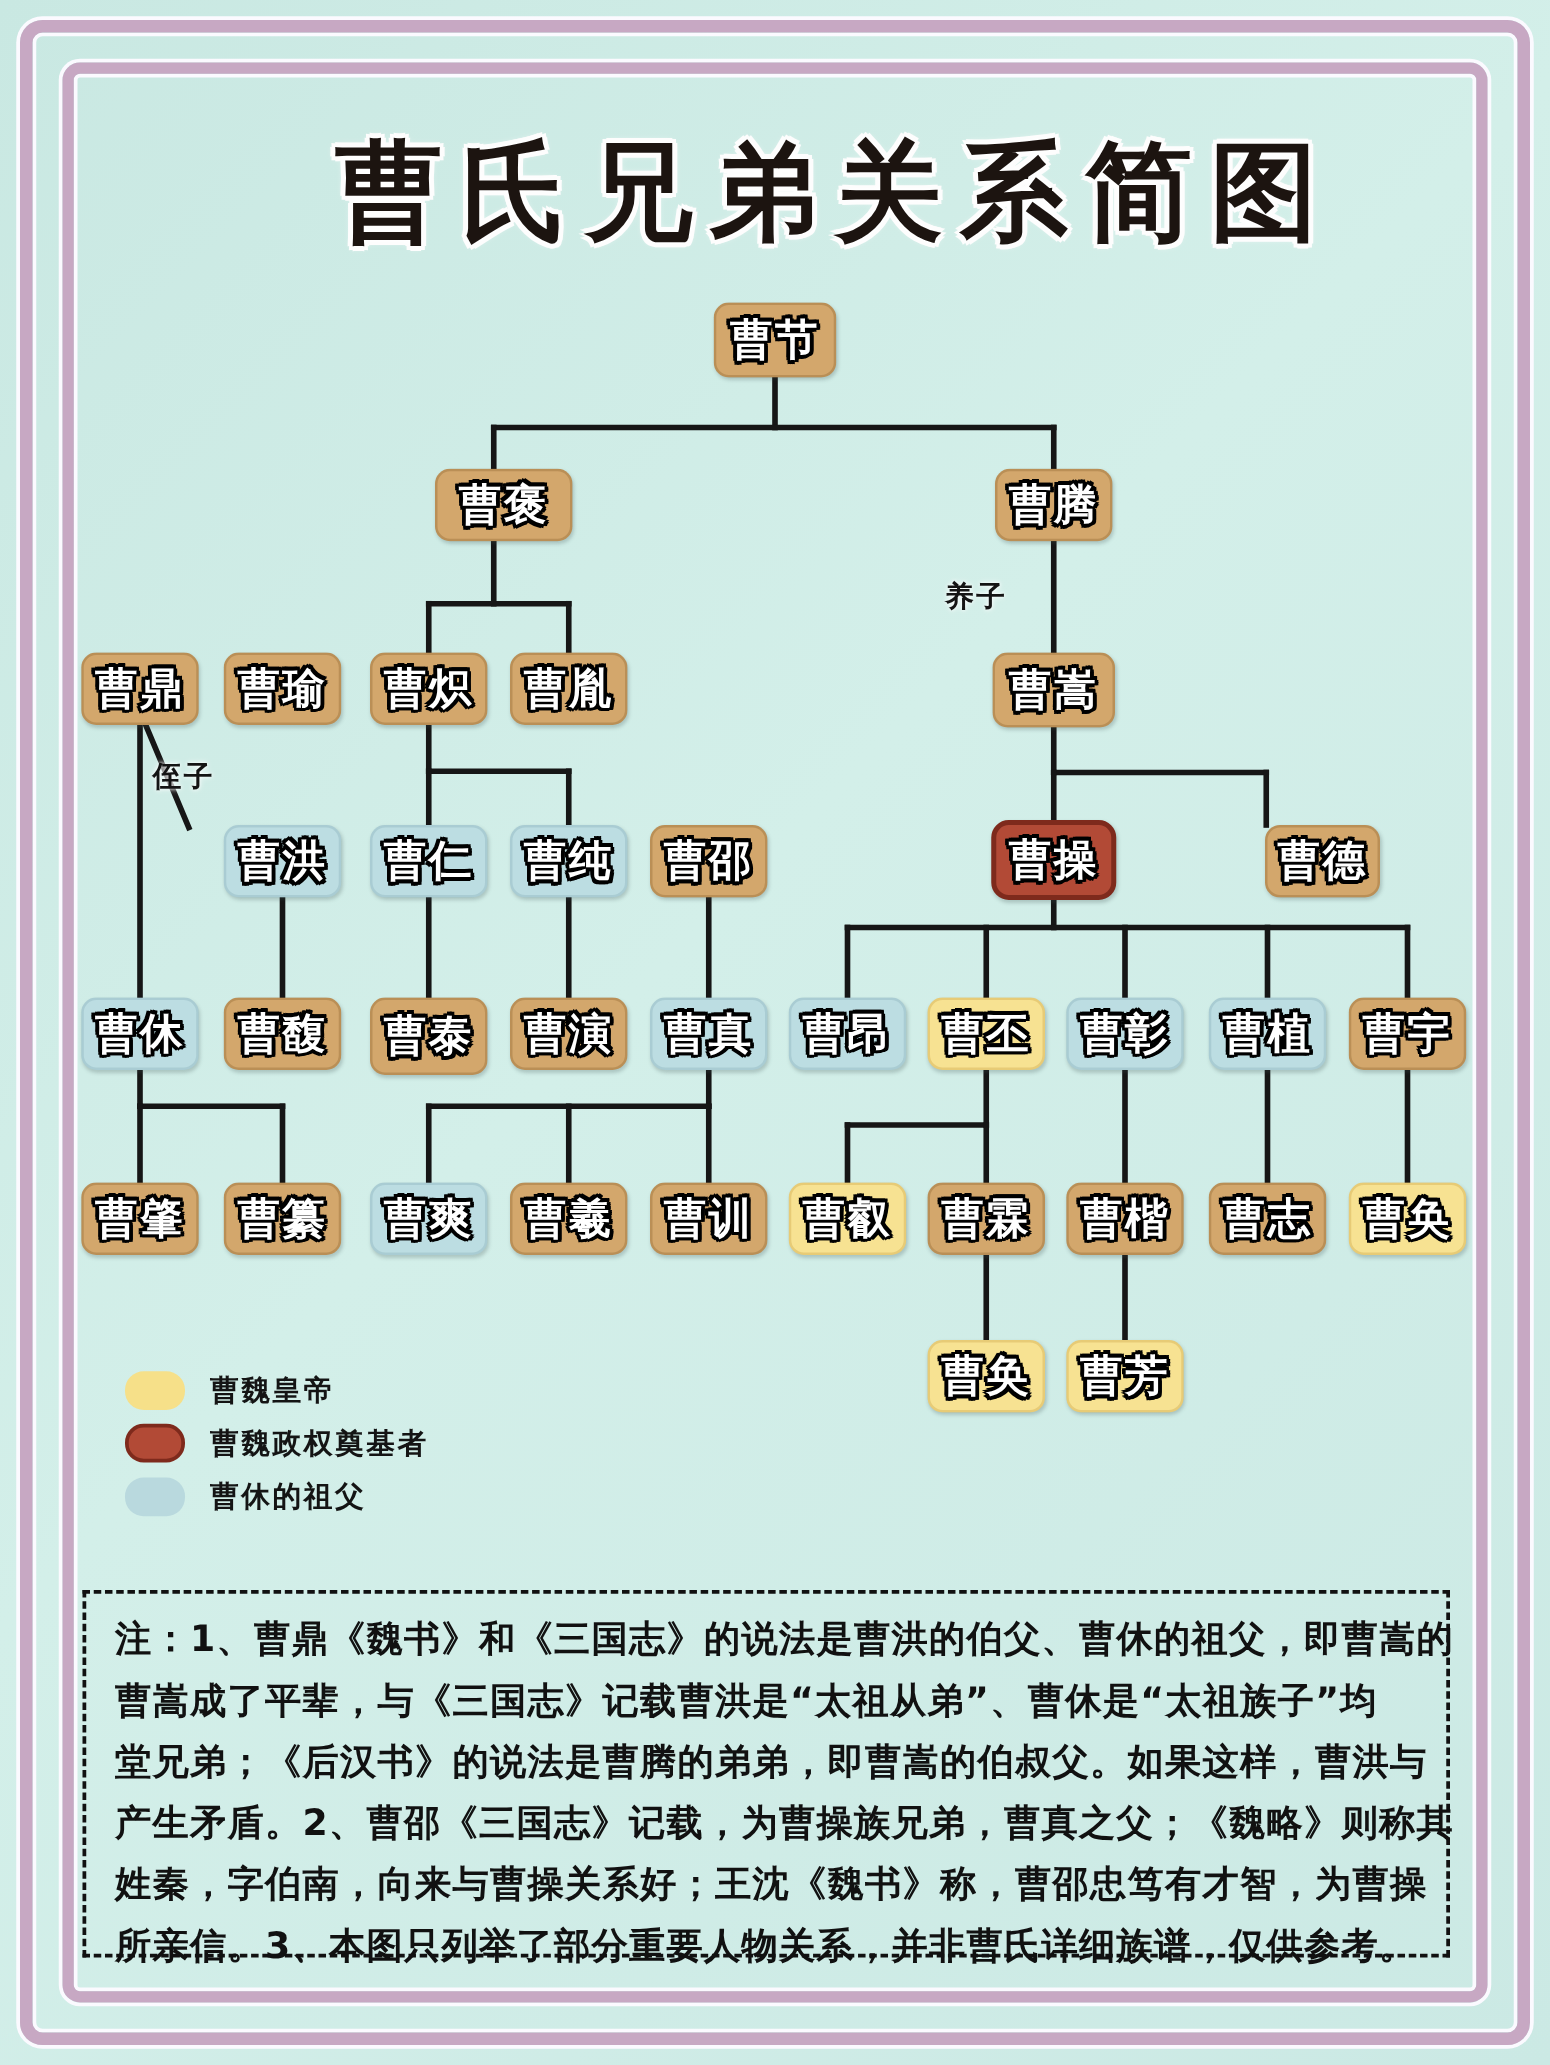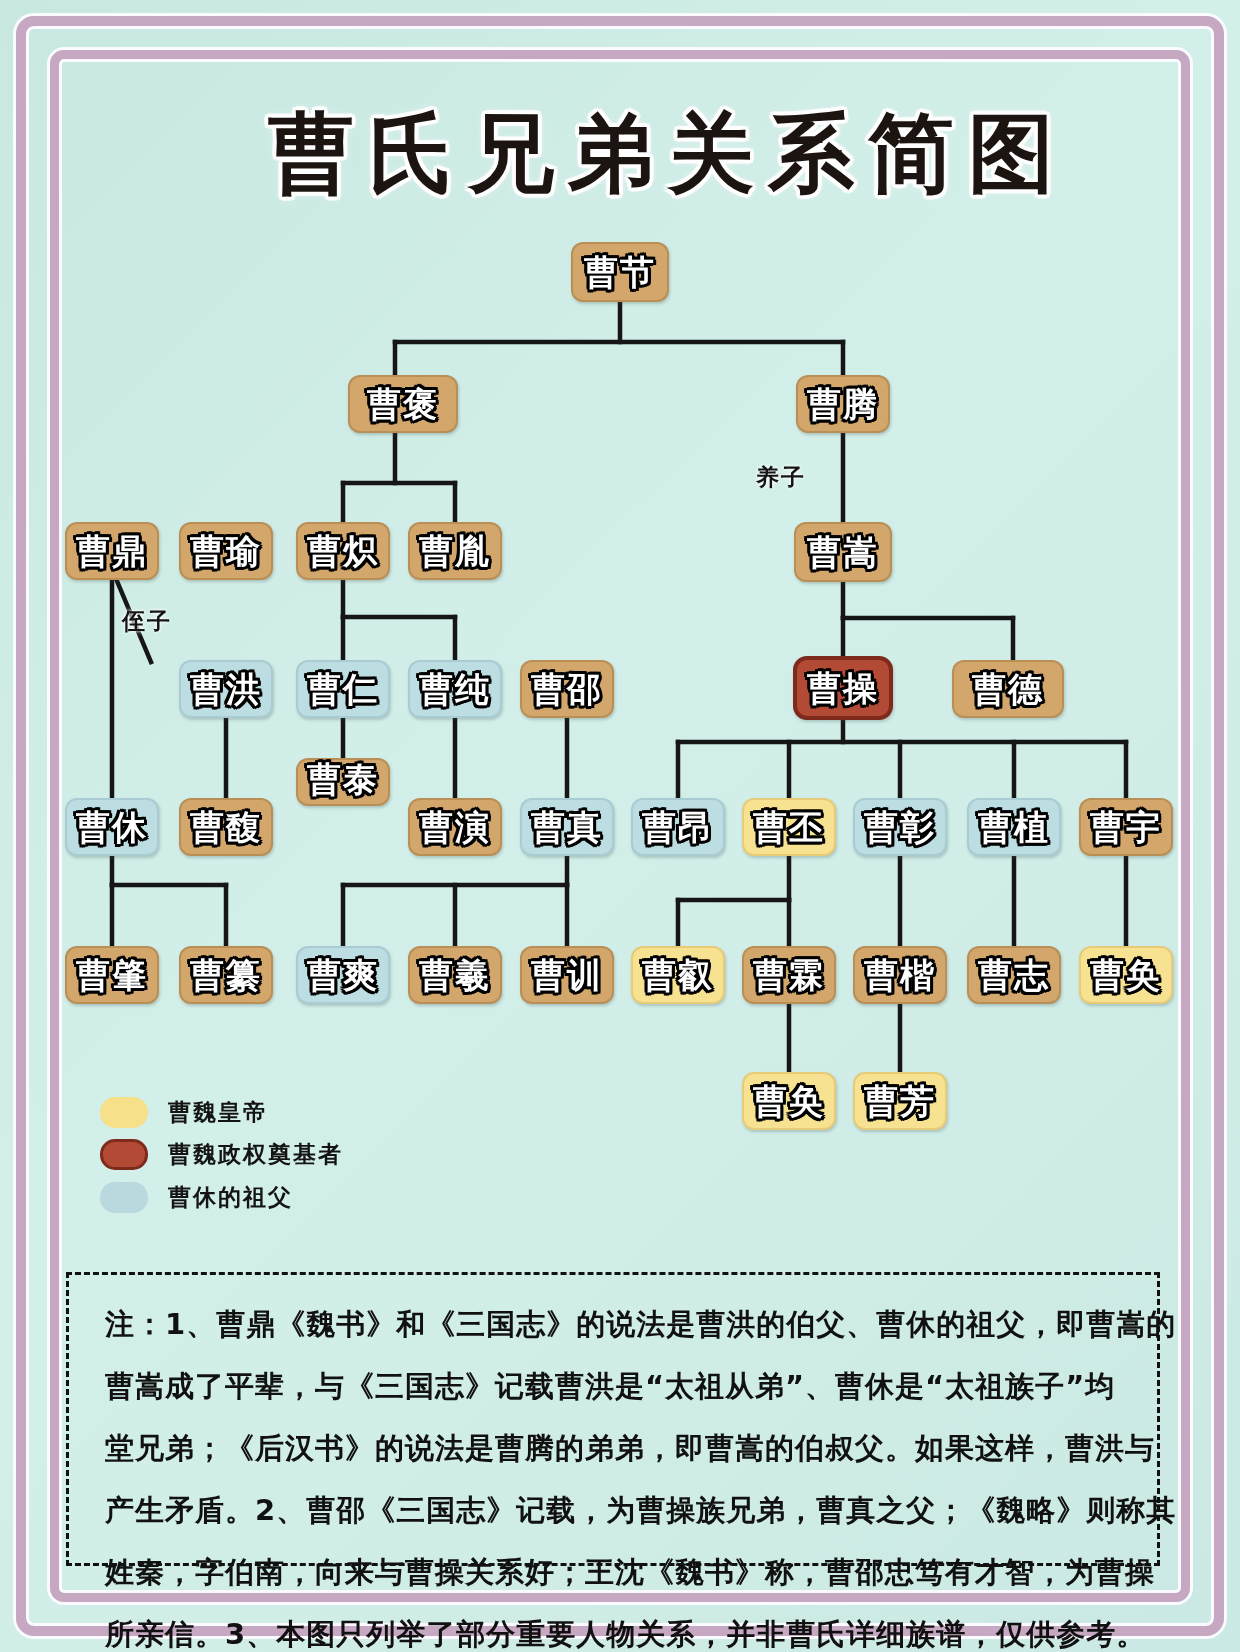--- a/index.html
+++ b/index.html
@@ -62,21 +62,21 @@
   .legend-swatch.red{background:#b24a36;border:3px solid #7e2a1c;}
   .legend-swatch.blue{background:#b9d9de;}
   .legend-label{margin-left:20px;font-size:23px;font-weight:bold;color:#141414;letter-spacing:2px;white-space:nowrap;}
 
   #note-box{
     position:absolute;left:66px;top:1272px;width:1094px;height:294px;
     border:3px dashed #111;box-sizing:border-box;
     padding:10px 18px 0 20px;
   }
   #note-box p{
-    margin:16px;font-size:29px;font-weight:bold;color:#111;
+    margin:3px;font-size:29px;font-weight:bold;color:#111;
     line-height:46px;letter-spacing:1px;white-space:nowrap;
   }
 </style>
 </head>
 <body>
 
 <div id="canvas">
   <div id="frame-outer" class="frame"></div>
   <div id="frame-inner" class="frame"></div>
 
@@ -166,30 +166,30 @@
       </div>
       <div class="node blue" style="left: 408px; top: 660px; width: 94px; height: 58px;">
         <span>曹纯</span>
       </div>
       <div class="node tan" style="left: 520px; top: 660px; width: 94px; height: 58px;">
         <span>曹邵</span>
       </div>
       <div class="node red" style="left: 793px; top: 656px; width: 100px; height: 64px;">
         <span>曹操</span>
       </div>
-      <div class="node tan" style="left: 952px; top: 660px; width: 112px; height: 58px; text-align: right;">
+      <div class="node tan" style="left: 1012px; top: 660px; width: 92px; height: 58px; text-align: right;">
         <span>曹德</span>
       </div>
       <div class="node blue" style="left: 65px; top: 798px; width: 94px; height: 58px;">
         <span>曹休</span>
       </div>
       <div class="node tan" style="left: 179px; top: 798px; width: 94px; height: 58px;">
         <span>曹馥</span>
       </div>
-      <div class="node tan" style="left: 296px; top: 758px; width: 94px; height: 48px; font-family: Liberation Mono, monospace;">
+      <div class="node tan" style="left: 296px; top: 798px; width: 94px; height: 62px;">
         <span>曹泰</span>
       </div>
       <div class="node tan" style="left: 408px; top: 798px; width: 94px; height: 58px;">
         <span>曹演</span>
       </div>
       <div class="node blue" style="left: 520px; top: 798px; width: 94px; height: 58px;">
         <span>曹真</span>
       </div>
       <div class="node blue" style="left: 631px; top: 798px; width: 94px; height: 58px;">
         <span>曹昂</span>

